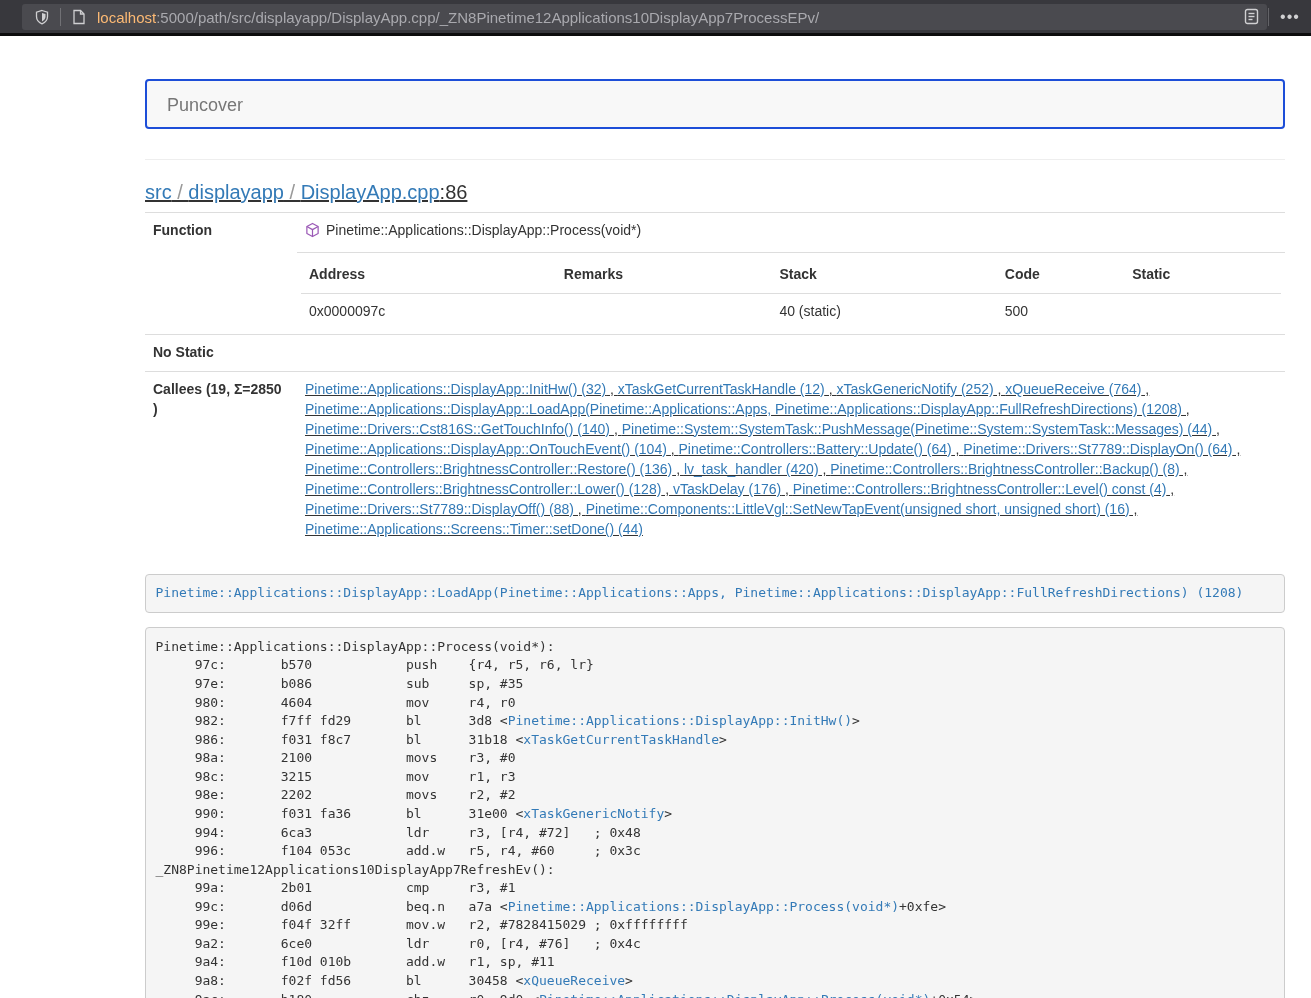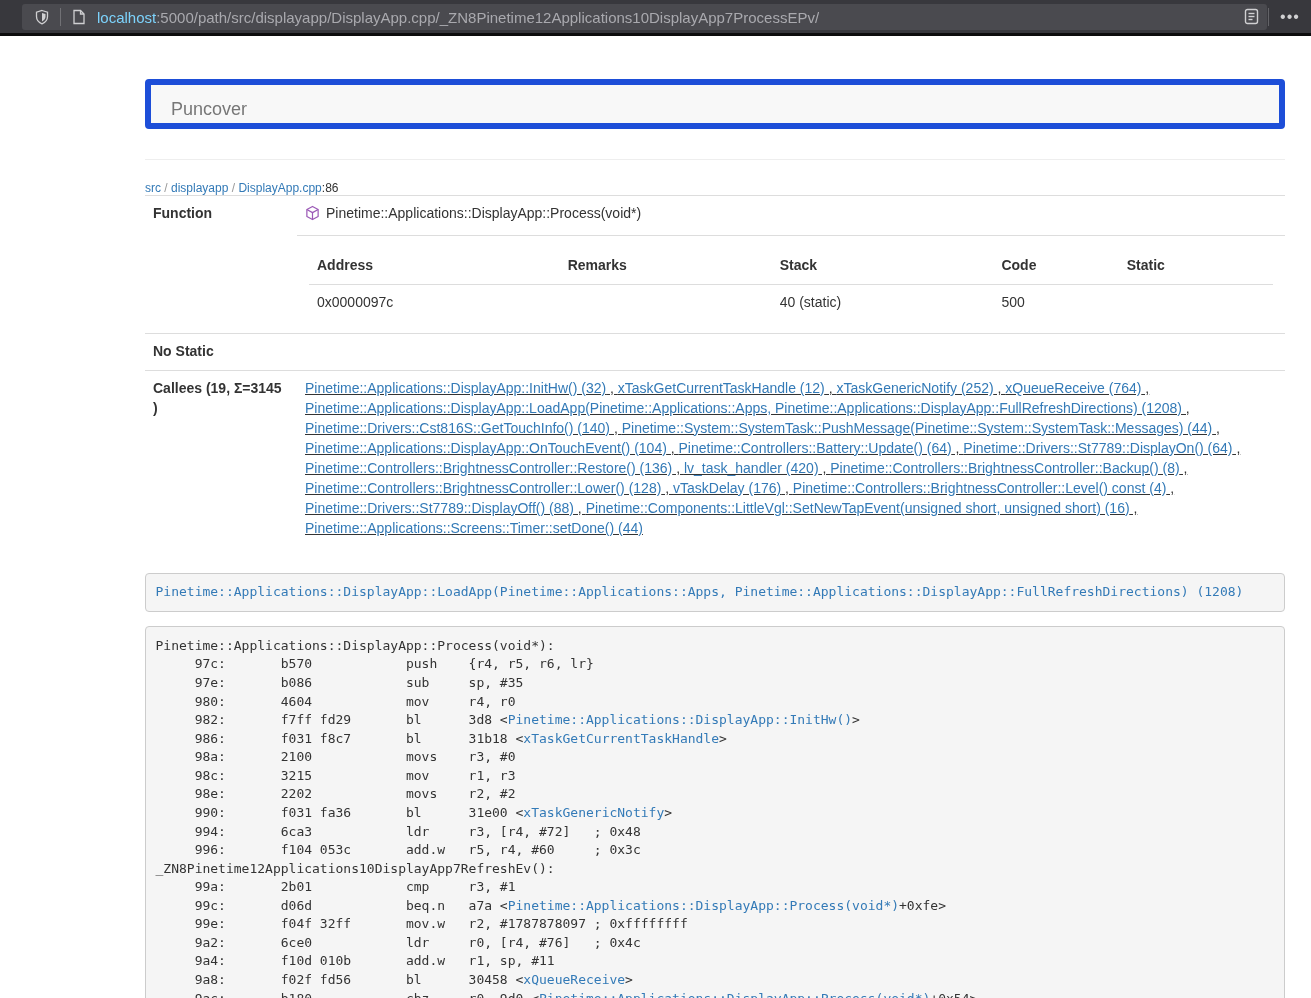--- a/index.html
+++ b/index.html
@@ -35,21 +35,21 @@
   }
   .url-field .icon-btn { display: flex; align-items: center; justify-content: center; width: 24px; height: 24px; flex: 0 0 auto; }
   .vsep { width: 1px; height: 18px; background: rgba(255,255,255,0.22); margin: 0 6px; flex: 0 0 auto; }
   .url-text {
     font-size: 15px;
     color: #a9a9ae;
     white-space: nowrap;
     overflow: hidden;
     margin-left: 6px;
   }
-  .url-text .host { color: #7dd3fc; }
+  .url-text .host { color: #fdba74; }
   .bar-right {
     position: absolute;
     right: 6px; top: 4px; height: 26px;
     display: flex; align-items: center;
   }
   .ellipsis-btn {
     color: #d0d0d2; font-size: 16px; letter-spacing: 1px;
     width: 30px; text-align: center; cursor: pointer;
   }
   .reader-btn { position: absolute; right: 52px; top: 8px; }
@@ -57,43 +57,44 @@
   
   .container {
     margin-left: 145px;
     width: 1140px;
   }
 
   .navbar {
     margin-top: 43px;
     height: 50px;
     background: #f8f8f8;
-    border: 6px solid #1d4ed8;
+    border: 2px solid #1d4ed8;
     border-radius: 4px;
   }
   .navbar-brand {
     display: inline-block;
     padding: 0 20px;
     line-height: 48px;
     font-size: 18px;
     color: #777777;
     text-decoration: none;
   }
 
   hr.page-rule {
     border: 0;
     border-top: 1px solid #eeeeee;
     margin: 30px 0 21px 0;
   }
 
   a { color: #337ab7; text-decoration: none; }
 
   .breadcrumb {
-    font-size: 12px;
-    margin-bottom: 0;
+    font-size: 20px;
+    margin-bottom: 8px;
+    text-decoration: underline;
   }
   .bc-sep { color: #999999; }
   .bc-suffix { color: #333333; }
 
   
   table.fn-table {
     width: 100%;
     border-collapse: collapse;
     font-size: 14px;
     margin-bottom: 26px;
@@ -104,21 +105,21 @@
     vertical-align: top;
     line-height: 1.42857;
     font-weight: normal;
   }
   table.fn-table > tbody > tr > th {
     width: 152px;
     font-weight: bold;
     color: #333;
   }
   tr.r-top > th, tr.r-top > td { border-top: 1px solid #dddddd; }
-  td.nested-cell { border-top: 1px solid #dddddd; padding: 12px !important; }
+  td.nested-cell { border-top: 1px solid #dddddd; padding: 4px !important; }
 
   table.inner-table { width: 100%; border-collapse: collapse; }
   table.inner-table th, table.inner-table td { padding: 8px; text-align: left; line-height: 1.42857; }
   table.inner-table th { font-weight: bold; border-bottom: 1px solid #dddddd; }
   .col-address { width: 26%; }
   .col-remarks { width: 22%; }
   .col-stack   { width: 23%; }
   .col-code    { width: 13%; }
   .col-static  { width: 16%; }
 
@@ -223,21 +224,21 @@
               </tr>
             </tbody>
           </table>
         </td>
       </tr>
       <tr class="r-top">
         <th>No Static</th>
         <td></td>
       </tr>
       <tr class="r-top">
-        <th>Callees (19, Σ=3145 )</th>
+        <th>Callees (19, Σ=2850 )</th>
         <td class="callees-cell"><a href="#">Pinetime::Applications::DisplayApp::InitHw() (32)</a><span class="callee-sep"> , </span><a href="#">xTaskGetCurrentTaskHandle (12)</a><span class="callee-sep"> , </span><a href="#">xTaskGenericNotify (252)</a><span class="callee-sep"> , </span><a href="#">xQueueReceive (764)</a><span class="callee-sep"> , </span><a href="#">Pinetime::Applications::DisplayApp::LoadApp(Pinetime::Applications::Apps, Pinetime::Applications::DisplayApp::FullRefreshDirections) (1208)</a><span class="callee-sep"> , </span><a href="#">Pinetime::Drivers::Cst816S::GetTouchInfo() (140)</a><span class="callee-sep"> , </span><a href="#">Pinetime::System::SystemTask::PushMessage(Pinetime::System::SystemTask::Messages) (44)</a><span class="callee-sep"> , </span><a href="#">Pinetime::Applications::DisplayApp::OnTouchEvent() (104)</a><span class="callee-sep"> , </span><a href="#">Pinetime::Controllers::Battery::Update() (64)</a><span class="callee-sep"> , </span><a href="#">Pinetime::Drivers::St7789::DisplayOn() (64)</a><span class="callee-sep"> , </span><a href="#">Pinetime::Controllers::BrightnessController::Restore() (136)</a><span class="callee-sep"> , </span><a href="#">lv_task_handler (420)</a><span class="callee-sep"> , </span><a href="#">Pinetime::Controllers::BrightnessController::Backup() (8)</a><span class="callee-sep"> , </span><a href="#">Pinetime::Controllers::BrightnessController::Lower() (128)</a><span class="callee-sep"> , </span><a href="#">vTaskDelay (176)</a><span class="callee-sep"> , </span><a href="#">Pinetime::Controllers::BrightnessController::Level() const (4)</a><span class="callee-sep"> , </span><a href="#">Pinetime::Drivers::St7789::DisplayOff() (88)</a><span class="callee-sep"> , </span><a href="#">Pinetime::Components::LittleVgl::SetNewTapEvent(unsigned short, unsigned short) (16)</a><span class="callee-sep"> , </span><a href="#">Pinetime::Applications::Screens::Timer::setDone() (44)</a></td>
       </tr>
     </tbody>
   </table>
 
   <pre class="code-box"><a href="#">Pinetime::Applications::DisplayApp::LoadApp(Pinetime::Applications::Apps, Pinetime::Applications::DisplayApp::FullRefreshDirections) (1208)</a></pre>
 
   <pre class="code-box"><span>Pinetime::Applications::DisplayApp::Process(void*):</span>
 <span>     97c:       b570            push    {r4, r5, r6, lr}</span>
 <span>     97e:       b086            sub     sp, #35</span>
@@ -246,21 +247,21 @@
 <span>     986:       f031 f8c7       bl      31b18 &lt;</span><a href="#">xTaskGetCurrentTaskHandle</a><span>&gt;</span>
 <span>     98a:       2100            movs    r3, #0</span>
 <span>     98c:       3215            mov     r1, r3</span>
 <span>     98e:       2202            movs    r2, #2</span>
 <span>     990:       f031 fa36       bl      31e00 &lt;</span><a href="#">xTaskGenericNotify</a><span>&gt;</span>
 <span>     994:       6ca3            ldr     r3, [r4, #72]   ; 0x48</span>
 <span>     996:       f104 053c       add.w   r5, r4, #60     ; 0x3c</span>
 <span>_ZN8Pinetime12Applications10DisplayApp7RefreshEv():</span>
 <span>     99a:       2b01            cmp     r3, #1</span>
 <span>     99c:       d06d            beq.n   a7a &lt;</span><a href="#">Pinetime::Applications::DisplayApp::Process(void*)</a><span>+0xfe&gt;</span>
-<span>     99e:       f04f 32ff       mov.w   r2, #1787878097 ; 0xffffffff</span>
+<span>     99e:       f04f 32ff       mov.w   r2, #7828415029 ; 0xffffffff</span>
 <span>     9a2:       6ce0            ldr     r0, [r4, #76]   ; 0x4c</span>
 <span>     9a4:       f10d 010b       add.w   r1, sp, #11</span>
 <span>     9a8:       f02f fd56       bl      30458 &lt;</span><a href="#">xQueueReceive</a><span>&gt;</span>
 <span>     9ac:       b180            cbz     r0, 9d0 &lt;</span><a href="#">Pinetime::Applications::DisplayApp::Process(void*)</a><span>+0x54&gt;</span>
 
 
 
 </pre>
 
 </div>

